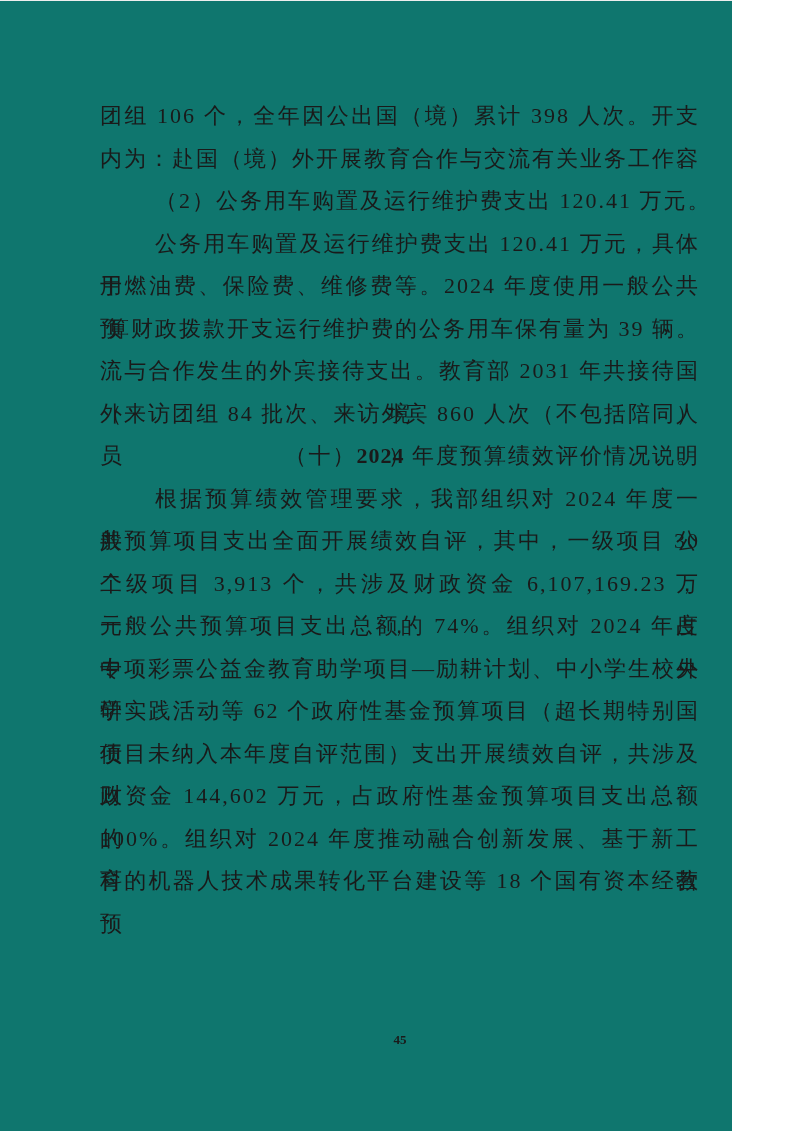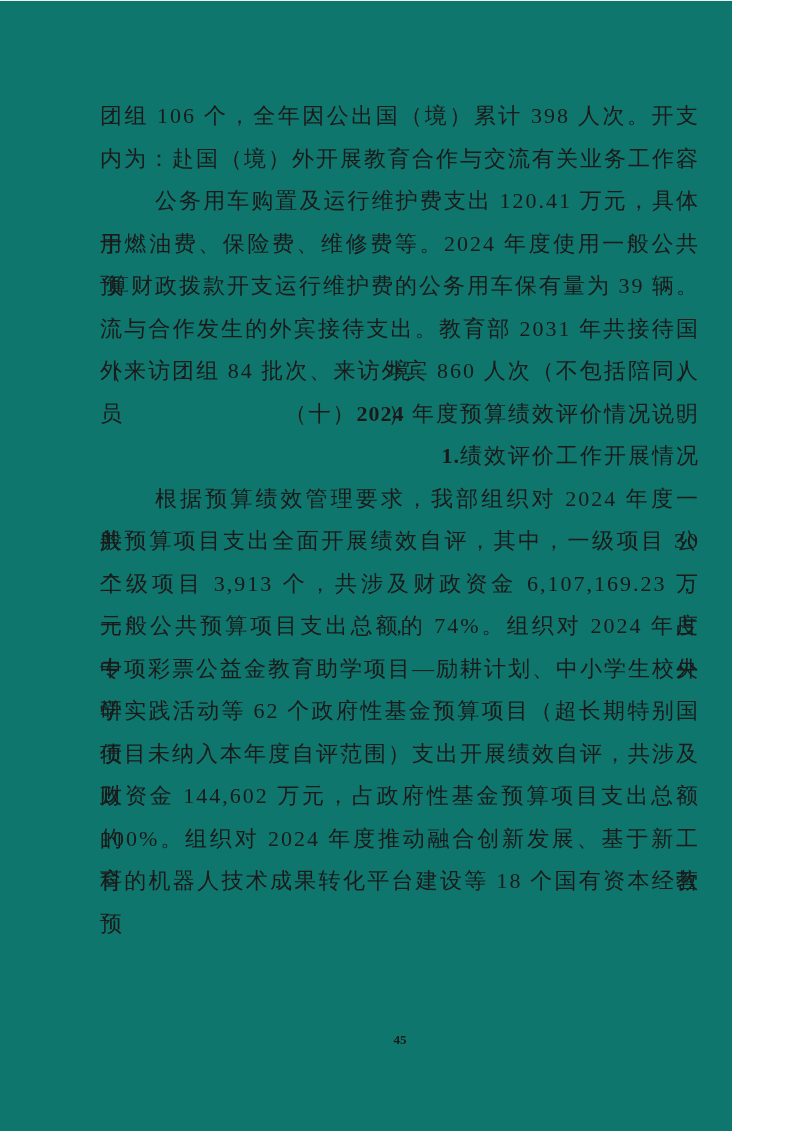--- a/index.html
+++ b/index.html
@@ -57,27 +57,27 @@
     font-family: "Liberation Serif", "DejaVu Serif", serif;
   }
 </style>
 </head>
 <body>
 
 <div class="page">
   <div class="content" id="doc-body">
       <div class="line fill"><span>团组 106 个，全年因公出国（境）累计 398 人次。开支内容</span></div>
       <div class="line"><span>为：赴国（境）外开展教育合作与交流有关业务工作。</span></div>
+      <div class="line indent"><span>（2）公务用车购置及运行维护费支出 120.41 万元。</span></div>
       <div class="line fill indent"><span>公务用车购置及运行维护费支出 120.41 万元，具体用</span></div>
       <div class="line fill"><span>于燃油费、保险费、维修费等。2024 年度使用一般公共预</span></div>
       <div class="line"><span>算财政拨款开支运行维护费的公务用车保有量为 39 辆。</span></div>
       <div class="line fill"><span>流与合作发生的外宾接待支出。教育部 2031 年共接待国（境）</span></div>
       <div class="line fill"><span>外来访团组 84 批次、来访外宾 860 人次（不包括陪同人员）。</span></div>
       <div class="line indent"><span>（十）</span><b>2024</b><span> 年度预算绩效评价情况说明</span></div>
-      <div class="line indent"><b>1.</b><span>绩效评价工作开展情况</span></div>
       <div class="line fill indent"><span>根据预算绩效管理要求，我部组织对 2024 年度一般公</span></div>
       <div class="line fill"><span>共预算项目支出全面开展绩效自评，其中，一级项目 30 个，</span></div>
       <div class="line fill"><span>二级项目 3,913 个，共涉及财政资金 6,107,169.23 万元，占</span></div>
       <div class="line fill"><span>一般公共预算项目支出总额的 74%。组织对 2024 年度中央</span></div>
       <div class="line fill"><span>专项彩票公益金教育助学项目—励耕计划、中小学生校外研</span></div>
       <div class="line fill"><span>学实践活动等 62 个政府性基金预算项目（超长期特别国债</span></div>
       <div class="line fill"><span>项目未纳入本年度自评范围）支出开展绩效自评，共涉及财</span></div>
       <div class="line fill"><span>政资金 144,602 万元，占政府性基金预算项目支出总额的</span></div>
       <div class="line fill"><span>100%。组织对 2024 年度推动融合创新发展、基于新工科教</span></div>
       <div class="line fill"><span>育的机器人技术成果转化平台建设等 18 个国有资本经营预</span></div>

